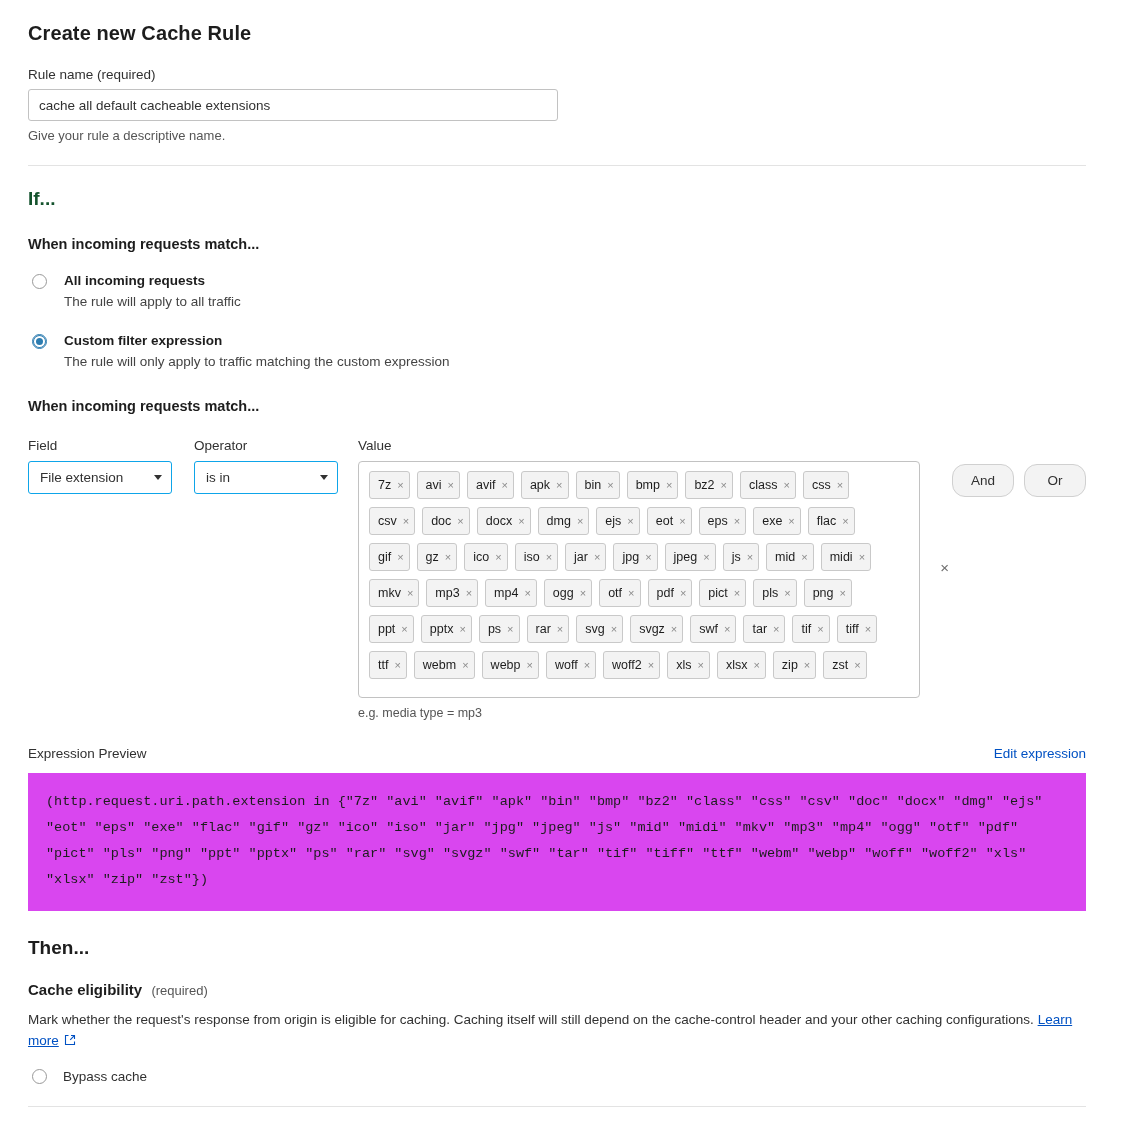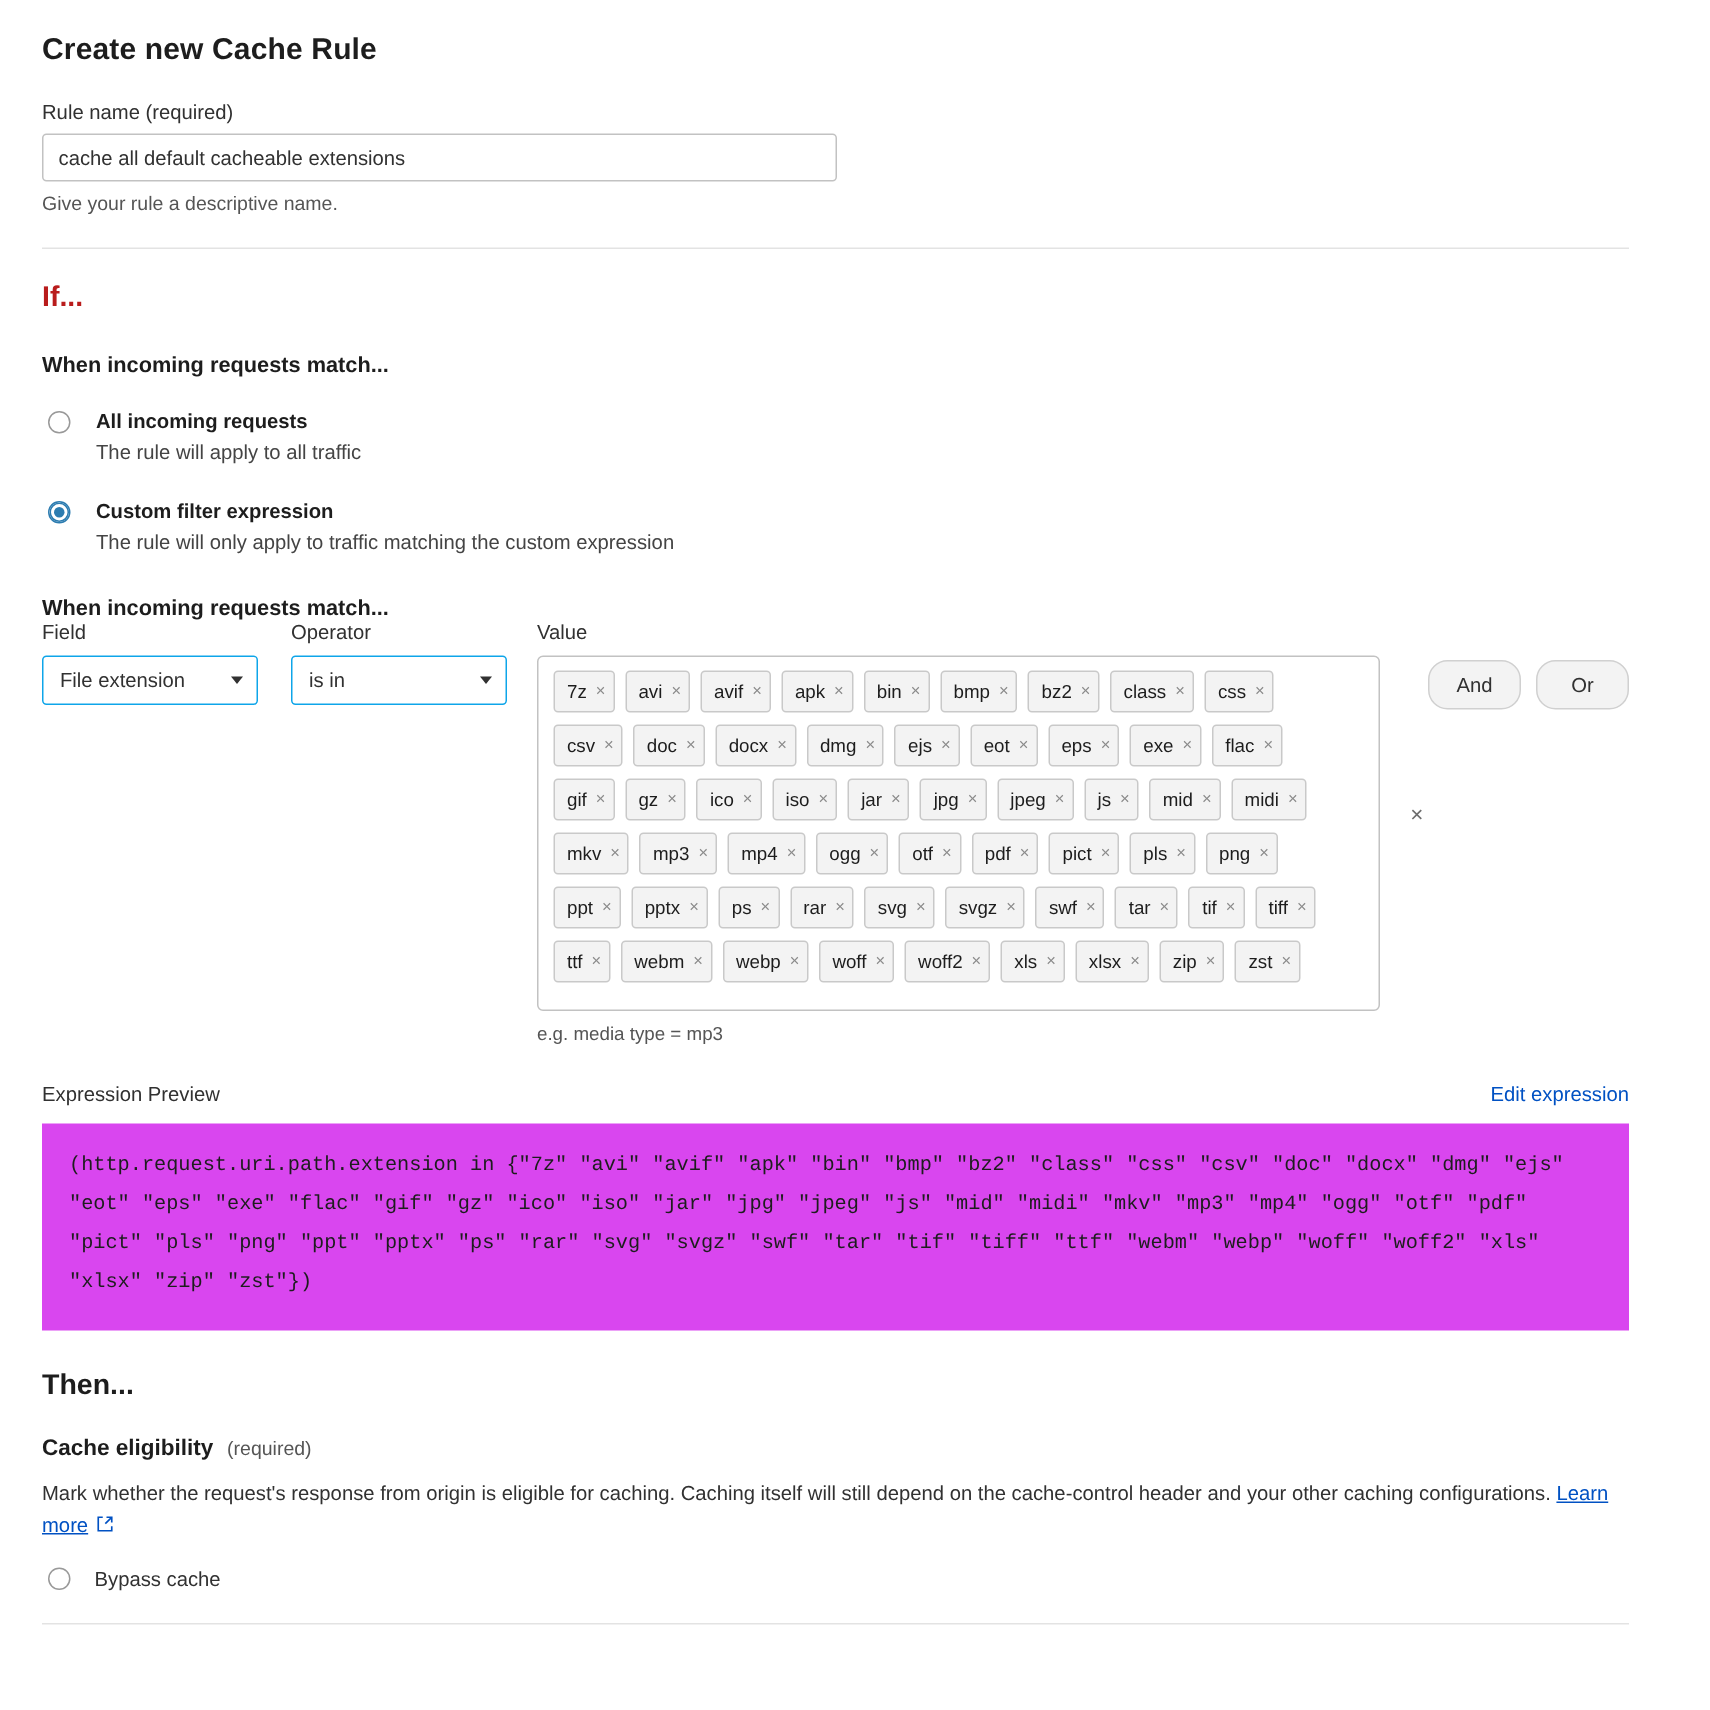--- a/index.html
+++ b/index.html
@@ -50,21 +50,21 @@
     margin-top: 7px;
   }
   hr.sep {
     border: 0;
     border-top: 1px solid #e3e3e3;
     margin: 22px 0 0 0;
   }
   h2.section {
     font-size: 19px;
     font-weight: bold;
-    color: #b91c1c;
+    color: #14532d;
     margin: 22px 0 0 0;
   }
   h3.subsection {
     font-size: 14.5px;
     font-weight: bold;
     color: #1d1d1d;
     margin: 26px 0 0 0;
   }
   .radio-row {
     display: flex;
@@ -104,21 +104,21 @@
   }
   .radio-text .rdesc {
     font-size: 13.5px;
     color: #444;
     line-height: 20px;
     margin-top: 2px;
   }
   .builder {
     display: flex;
     align-items: flex-start;
-    margin-top: 0;
+    margin-top: 24px;
   }
   .col-label {
     font-size: 13.5px;
     color: #313131;
     margin-bottom: 8px;
   }
   .select {
     box-sizing: border-box;
     height: 33px;
     border: 1px solid #0ea5e9;

